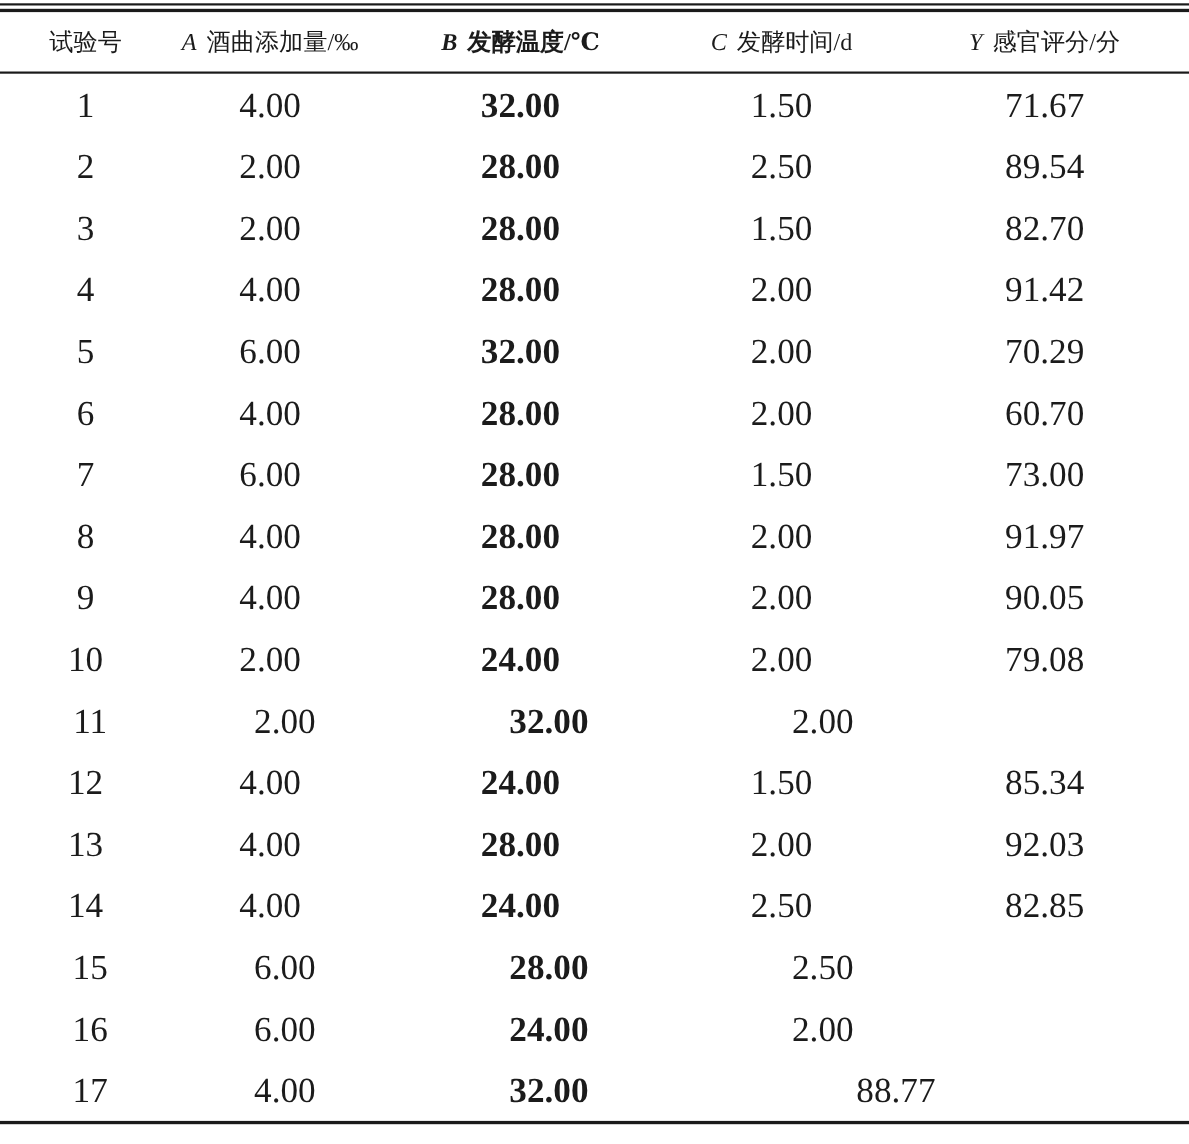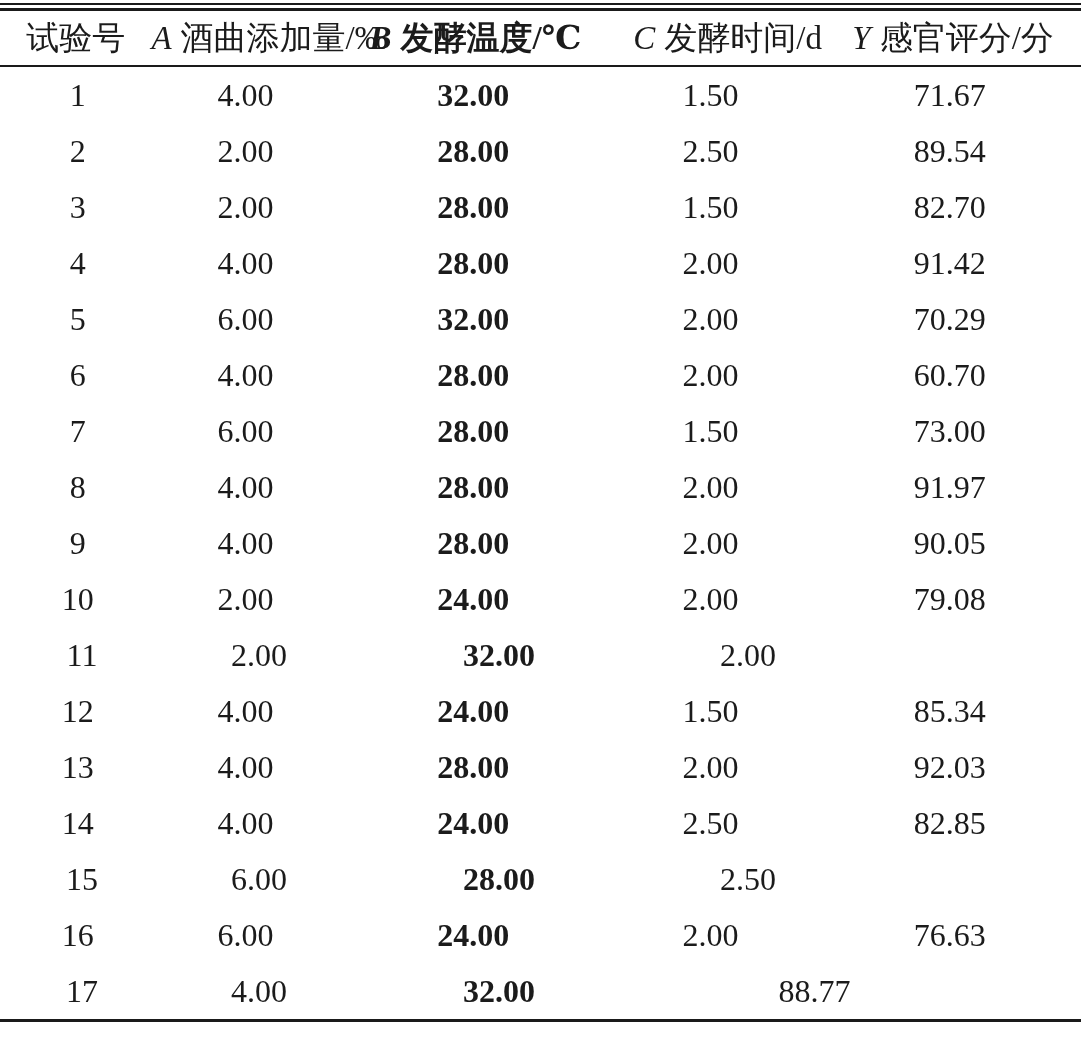--- a/index.html
+++ b/index.html
@@ -42,21 +42,21 @@
     white-space: nowrap;
     overflow: visible;
   }
   .c0 { width: 164px; }
   .c1 { width: 190px; }
   .c2 { width: 290px; font-weight: bold; }
   .c3 { width: 160px; margin-left: 24px; }
   .c4 { width: 277px; padding-left: 32px; }
 
   .header-cell {
-    font-size: 33px;
+    font-size: 22px;
   }
   .hletter {
     font-style: italic;
     margin-right: 9px;
   }
   .hletter:empty {
     display: none;
     margin: 0;
   }
 </style>
@@ -205,21 +205,20 @@
     <div class="cell c1">6.00</div>
     <div class="cell c2">28.00</div>
     <div class="cell c3">2.50</div>
   </div>
 
   <div class="data-row">
     <div class="cell c0">16</div>
     <div class="cell c1">6.00</div>
     <div class="cell c2">24.00</div>
     <div class="cell c3">2.00</div>
-    <div class="cell c4">76.63</div>
   </div>
 
   <div class="data-row">
     <div class="cell c0">17</div>
     <div class="cell c1">4.00</div>
     <div class="cell c2">32.00</div>
     <div class="cell c4">88.77</div>
   </div>
 </div>
 

